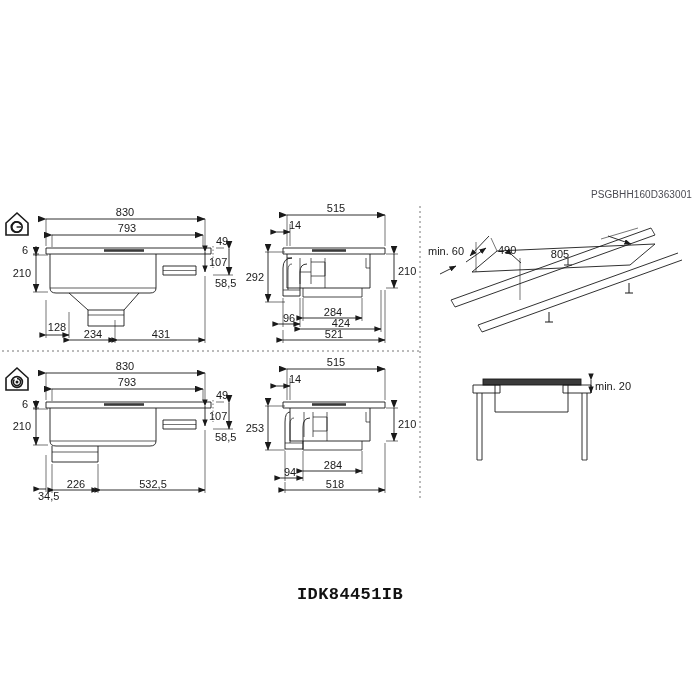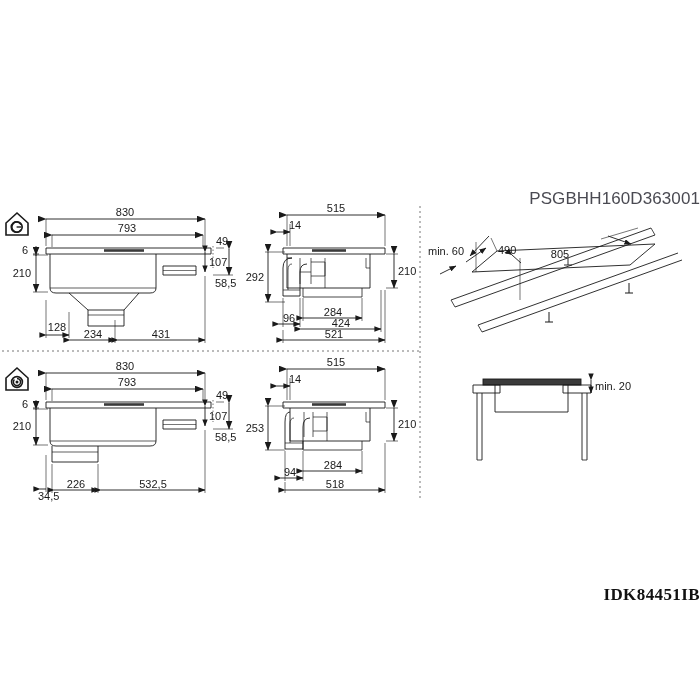--- a/index.html
+++ b/index.html
@@ -4,28 +4,28 @@
 <style>
   html,body{margin:0;padding:0;}
   body{
     width:700px;height:700px;background:#ffffff;
     font-family:"Liberation Sans", sans-serif;
     color:#1a1a1a;position:relative;overflow:hidden;
   }
   #sheet{position:absolute;inset:0;}
   svg{display:block;}
   .doc-code{
-    position:absolute;right:0px;top:189px;
-    font-size:17px;letter-spacing:.1px;color:#4a4a52;
+    position:absolute;right:8px;top:189px;
+    font-size:10px;letter-spacing:.1px;color:#4a4a52;
     white-space:nowrap;
   }
   .model-title{
     position:absolute;left:0;right:0;top:585px;
-    text-align:right;
-    font-family:Liberation Serif, serif;
+    text-align:center;
+    font-family:Liberation Mono, monospace;
     font-weight:bold;font-size:17px;letter-spacing:.4px;
     color:#111;
   }
 </style>
 </head>
 <body>
 
 <div id="sheet">
 
   <div class="doc-code">PSGBHH160D363001</div>

